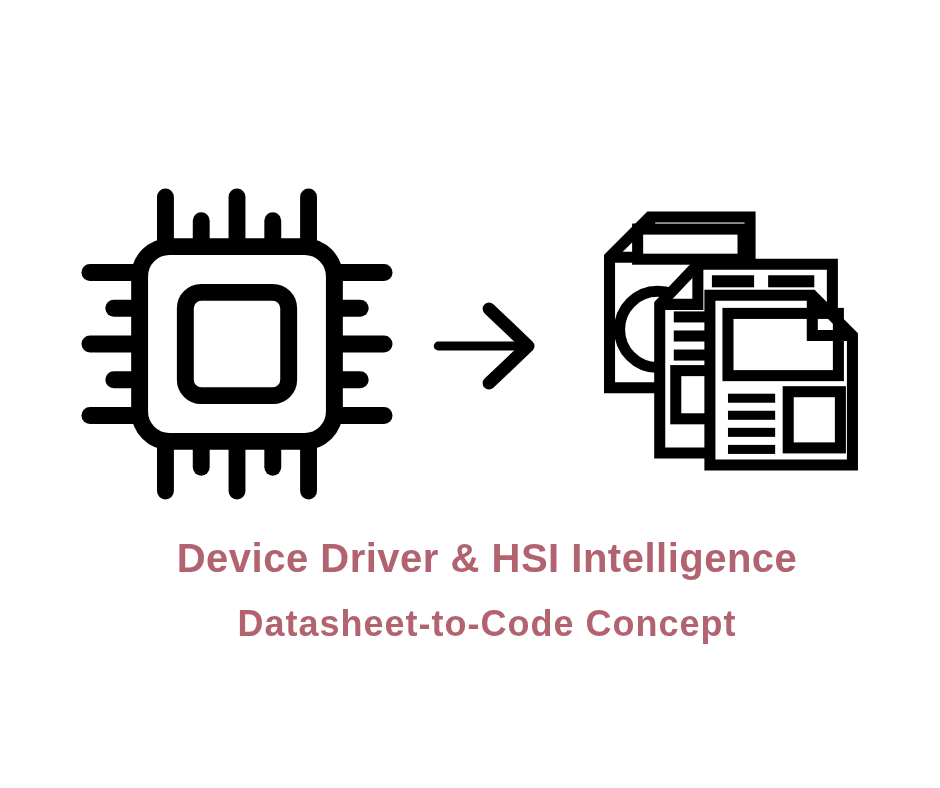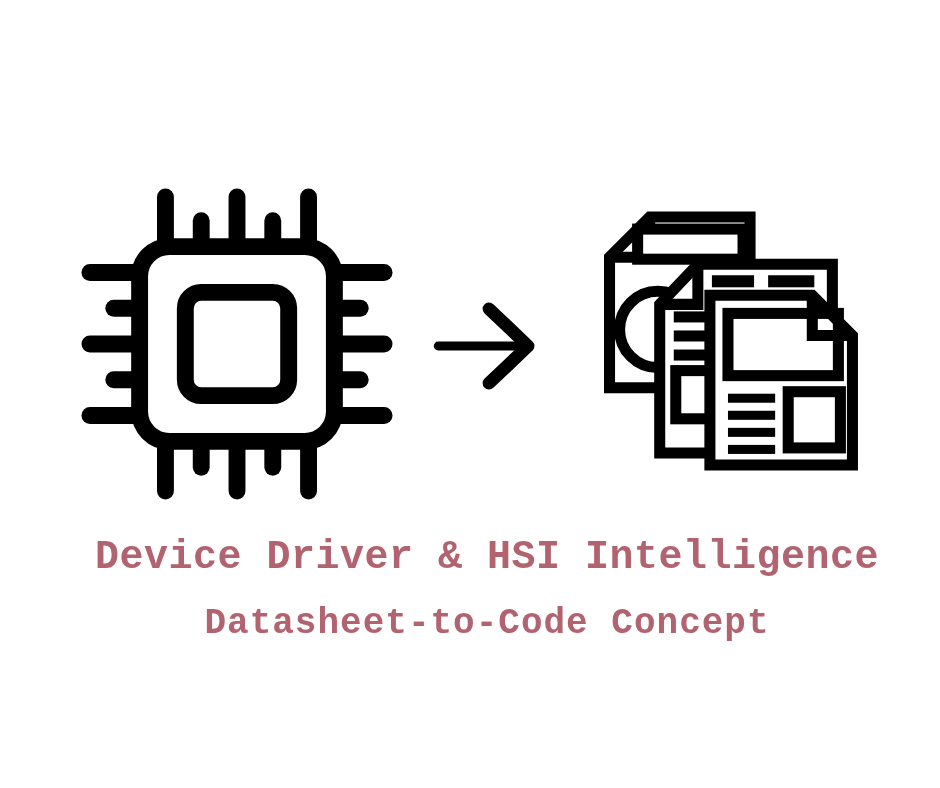--- a/index.html
+++ b/index.html
@@ -8,21 +8,21 @@
     --caption-color:#b26370;
   }
   *{margin:0;padding:0;box-sizing:border-box;}
   html,body{background:var(--bg-color);}
   .canvas{
     position:relative;
     width:940px;
     height:788px;
     background:var(--bg-color);
     overflow:hidden;
-    font-family:Liberation Mono, monospace;
+    font-family:Liberation Sans, sans-serif;
   }
   .icon{position:absolute;color:var(--icon-color);display:block;}
   .chip-icon{left:78px;top:183px;width:318px;height:322px;}
   .arrow-icon{left:430px;top:301px;width:118px;height:90px;}
   .docs-icon{left:599px;top:207px;width:272px;height:266px;}
   .caption{
     position:absolute;
     left:17px;
     top:534px;
     width:940px;

